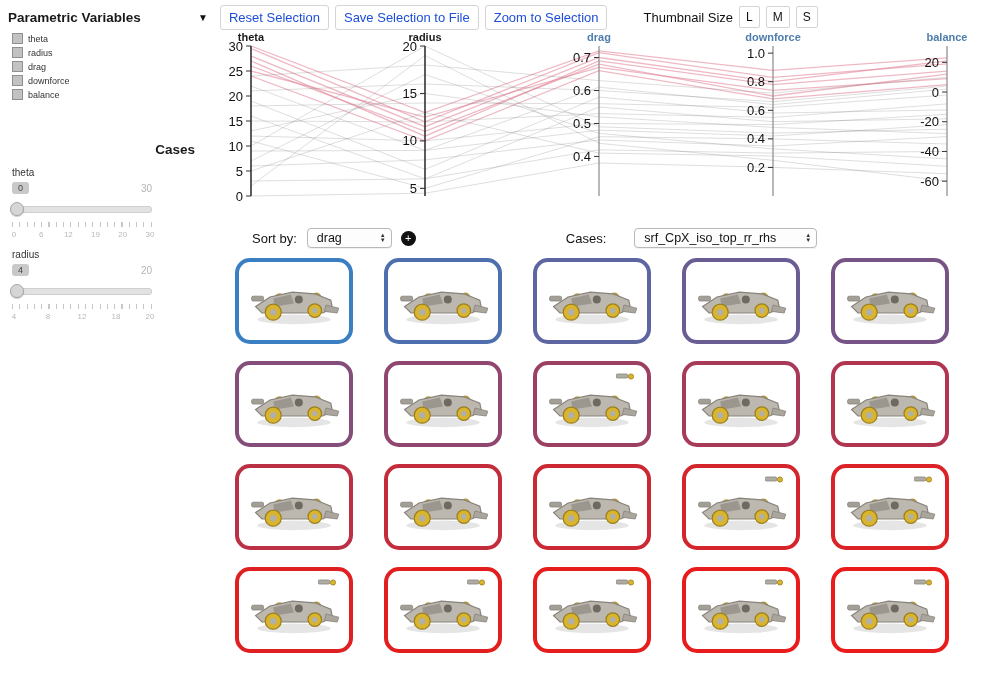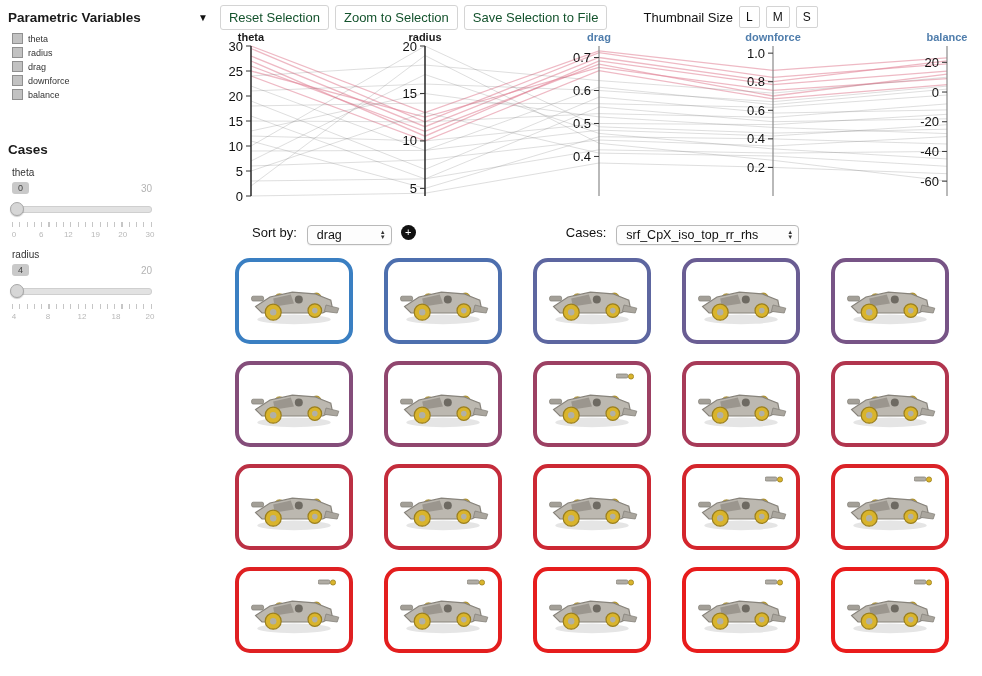--- a/index.html
+++ b/index.html
@@ -7,42 +7,42 @@
     width:982px;height:676px;position:relative;overflow:hidden;
     background:#ffffff;font-family:"Liberation Sans",sans-serif;color:#1a1a1a;
   }
   
   #sidebar{position:absolute;left:0;top:0;width:195px;height:482px;}
   .side-title{font-weight:bold;font-size:13.5px;margin:10px 0 8px 8px;}
   .var-list{margin-left:12px;}
   .var-item{display:flex;align-items:center;gap:5px;margin:3px 0;cursor:default;}
   .var-check{width:9px;height:9px;background:#c2c2c2;border:1px solid #909090;flex:0 0 auto;}
   .var-label{font-size:9px;color:#333;}
-  .cases-title{font-weight:bold;font-size:13.5px;margin:42px 0 6px 8px;}
+  .cases-title{font-weight:bold;font-size:13.5px;margin:42px 0 6px 8px;text-align:right;}
   .slider-group{margin:10px 14px 0 12px;}
   .slider-name{font-size:10px;color:#333;margin-bottom:4px;}
   .slider-head{display:flex;justify-content:space-between;align-items:center;width:140px;}
   .value-tag{background:#c9c9c9;border-radius:3px;padding:1px 6px;font-size:9px;color:#444;}
   .max-label{color:#b3b3b3;font-size:10px;}
   .slider-bar{position:relative;width:140px;height:13px;margin:8px 0 2px;}
   .slider-track{position:absolute;left:0;right:0;top:4px;height:5px;background:#e2e2e2;border:1px solid #cfcfcf;border-radius:3px;}
   .slider-knob{position:absolute;left:-2px;top:0;width:12px;height:12px;border-radius:50%;background:#d6d6d6;border:1px solid #a8a8a8;box-shadow:0 1px 1px rgba(0,0,0,.2);}
   .ruler{width:140px;height:5px;margin-top:7px;background:repeating-linear-gradient(90deg,#c6c6c6 0 1px,transparent 1px 7.3px);}
   .ruler-labels{display:flex;justify-content:space-between;width:146px;margin:3px 0 0 -3px;}
   .ruler-labels span{font-size:8px;color:#b8b8b8;min-width:10px;text-align:center;}
   
   #toolbar{position:absolute;left:192px;top:4px;height:26px;display:flex;align-items:center;gap:6px;}
   .caret-btn{background:none;border:none;font-size:10px;color:#111;padding:2px 6px;cursor:pointer;}
-  .tb-btn{background:#fff;border:1px solid #d4d4d4;border-radius:3px;padding:4px 8px;font-size:13px;color:#14532d;font-family:"Liberation Sans",sans-serif;cursor:pointer;white-space:nowrap;}
+  .tb-btn{background:#fff;border:1px solid #d4d4d4;border-radius:3px;padding:4px 8px;font-size:13px;color:#1d4ed8;font-family:"Liberation Sans",sans-serif;cursor:pointer;white-space:nowrap;}
   .tb-label{font-size:13px;color:#111;margin-left:30px;white-space:nowrap;}
   .size-btn{background:#fff;border:1px solid #d4d4d4;border-radius:2px;padding:3px 6px;font-size:12px;color:#111;cursor:pointer;}
   
   #pcp{position:absolute;left:228px;top:32px;width:750px;height:184px;}
   
-  #controls{position:absolute;left:252px;top:225px;width:726px;height:26px;display:flex;align-items:flex-start;font-size:13px;}
+  #controls{position:absolute;left:252px;top:225px;width:726px;height:26px;display:flex;align-items:center;font-size:13px;}
   .ctl-label{color:#111;margin-right:10px;}
   .select{position:relative;display:inline-flex;align-items:center;border:1px solid #b9b9b9;border-radius:4px;background:#fdfdfd;padding:2px 22px 2px 9px;font-size:12.5px;color:#111;cursor:pointer;box-shadow:0 1px 1px rgba(0,0,0,.06);}
   .select-caret{position:absolute;right:5px;top:50%;transform:translateY(-50%);display:flex;flex-direction:column;line-height:5px;font-size:6px;color:#333;}
   .sort-dir{width:15px;height:15px;border-radius:50%;background:#111;color:#fff;border:none;font-size:11px;line-height:15px;text-align:center;padding:0;margin-left:9px;cursor:pointer;}
   .metric-label{margin-left:150px;}
   
   #thumb-grid{position:absolute;left:235px;top:258px;display:grid;grid-template-columns:repeat(5,118px);gap:17px 31px;}
   .thumb{box-sizing:border-box;width:118px;height:86px;border:4.5px solid #888;border-radius:15px;background:#fff;display:flex;align-items:center;justify-content:center;position:relative;cursor:pointer;}
   .thumb svg.car{width:96px;height:58px;display:block;}
   .thumb .part{position:absolute;top:7px;right:13px;width:18px;height:9px;}
@@ -137,22 +137,22 @@
       <span>12</span>
       <span>18</span>
       <span>20</span>
     </div>
   </div>
 </div>
 
 <div id="toolbar">
   <button class="caret-btn">▼</button>
   <button class="tb-btn">Reset Selection</button>
+  <button class="tb-btn">Save Selection to File</button>
   <button class="tb-btn">Zoom to Selection</button>
-  <button class="tb-btn">Save Selection to File</button>
   <span class="tb-label">Thumbnail Size</span>
   <button class="size-btn">L</button>
   <button class="size-btn">M</button>
   <button class="size-btn">S</button>
 </div>
 
 <div id="pcp">
   <svg id="pcp-svg" width="750" height="184">
       <polyline points="23,16.5 197,89.9 371,20.6 545,45.4 719,31.8" fill="none" stroke="rgba(224,128,148,0.55)" stroke-width="1.3"></polyline>
       <polyline points="23,24.0 197,94.7 371,25.5 545,49.7 719,28.9" fill="none" stroke="rgba(224,128,148,0.55)" stroke-width="1.3"></polyline>
@@ -246,21 +246,21 @@
   <span class="ctl-label">Sort by:</span>
   <div class="select" style="min-width:52px;">
     <span>drag</span>
     <span class="select-caret">
         <span>▲</span>
         <span>▼</span>
       </span>
   </div>
   <button class="sort-dir">+</button>
   <span class="ctl-label metric-label">Cases:</span>
-  <div class="select" style="min-width:150px;">
+  <div class="select" style="min-width:150px;margin-left:18px;">
     <span>srf_CpX_iso_top_rr_rhs</span>
     <span class="select-caret">
         <span>▲</span>
         <span>▼</span>
       </span>
   </div>
 </div>
 
 <div id="thumb-grid">
     <div class="thumb" style="border-color: rgb(58, 127, 194);">

